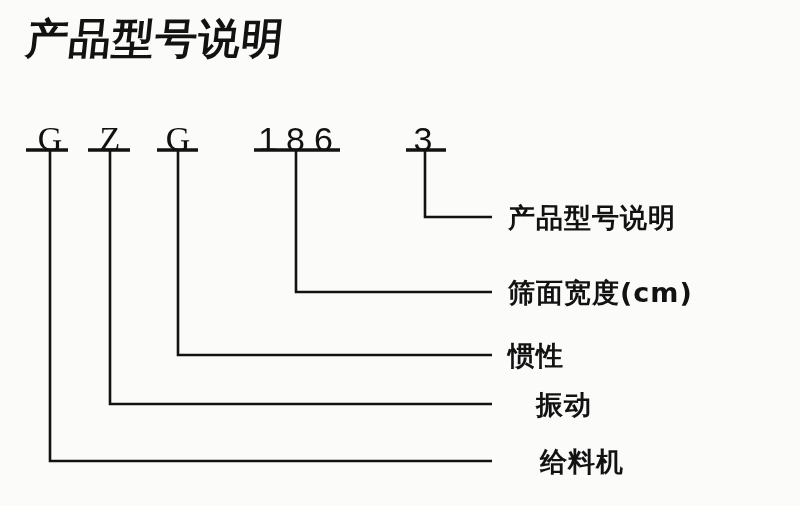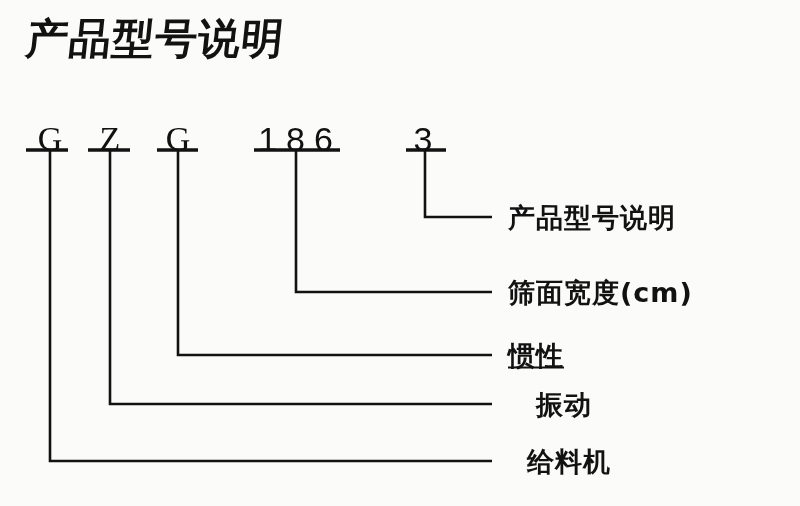--- a/index.html
+++ b/index.html
@@ -107,20 +107,20 @@
     </svg>
 
   <div id="codes">
       <div class="code-char" style="left: 50px; top: 122px;">G</div>
       <div class="code-char" style="left: 110px; top: 122px;">Z</div>
       <div class="code-char" style="left: 178px; top: 122px;">G</div>
       <div class="code-num" style="left: 296px; top: 122px; letter-spacing: 9px; margin-left: 4px;">186</div>
       <div class="code-num" style="left: 425px; top: 122px;">3</div>
     </div>
   <div id="labels">
-      <div class="leader-label" style="left: 527px; top: 461px;">给料机</div>
+      <div class="leader-label" style="left: 540px; top: 461px;">给料机</div>
       <div class="leader-label" style="left: 508px; top: 404px; margin-left: 28px;">振动</div>
-      <div class="leader-label" style="left: 508px; top: 355px; text-decoration: underline;">惯性</div>
+      <div class="leader-label" style="left: 508px; top: 355px;">惯性</div>
       <div class="leader-label" style="left: 508px; top: 292px; text-align: right;">筛面宽度(cm)</div>
       <div class="leader-label" style="left: 508px; top: 217px;">产品型号说明</div>
     </div>
 
 </div>
 
 </body></html>

